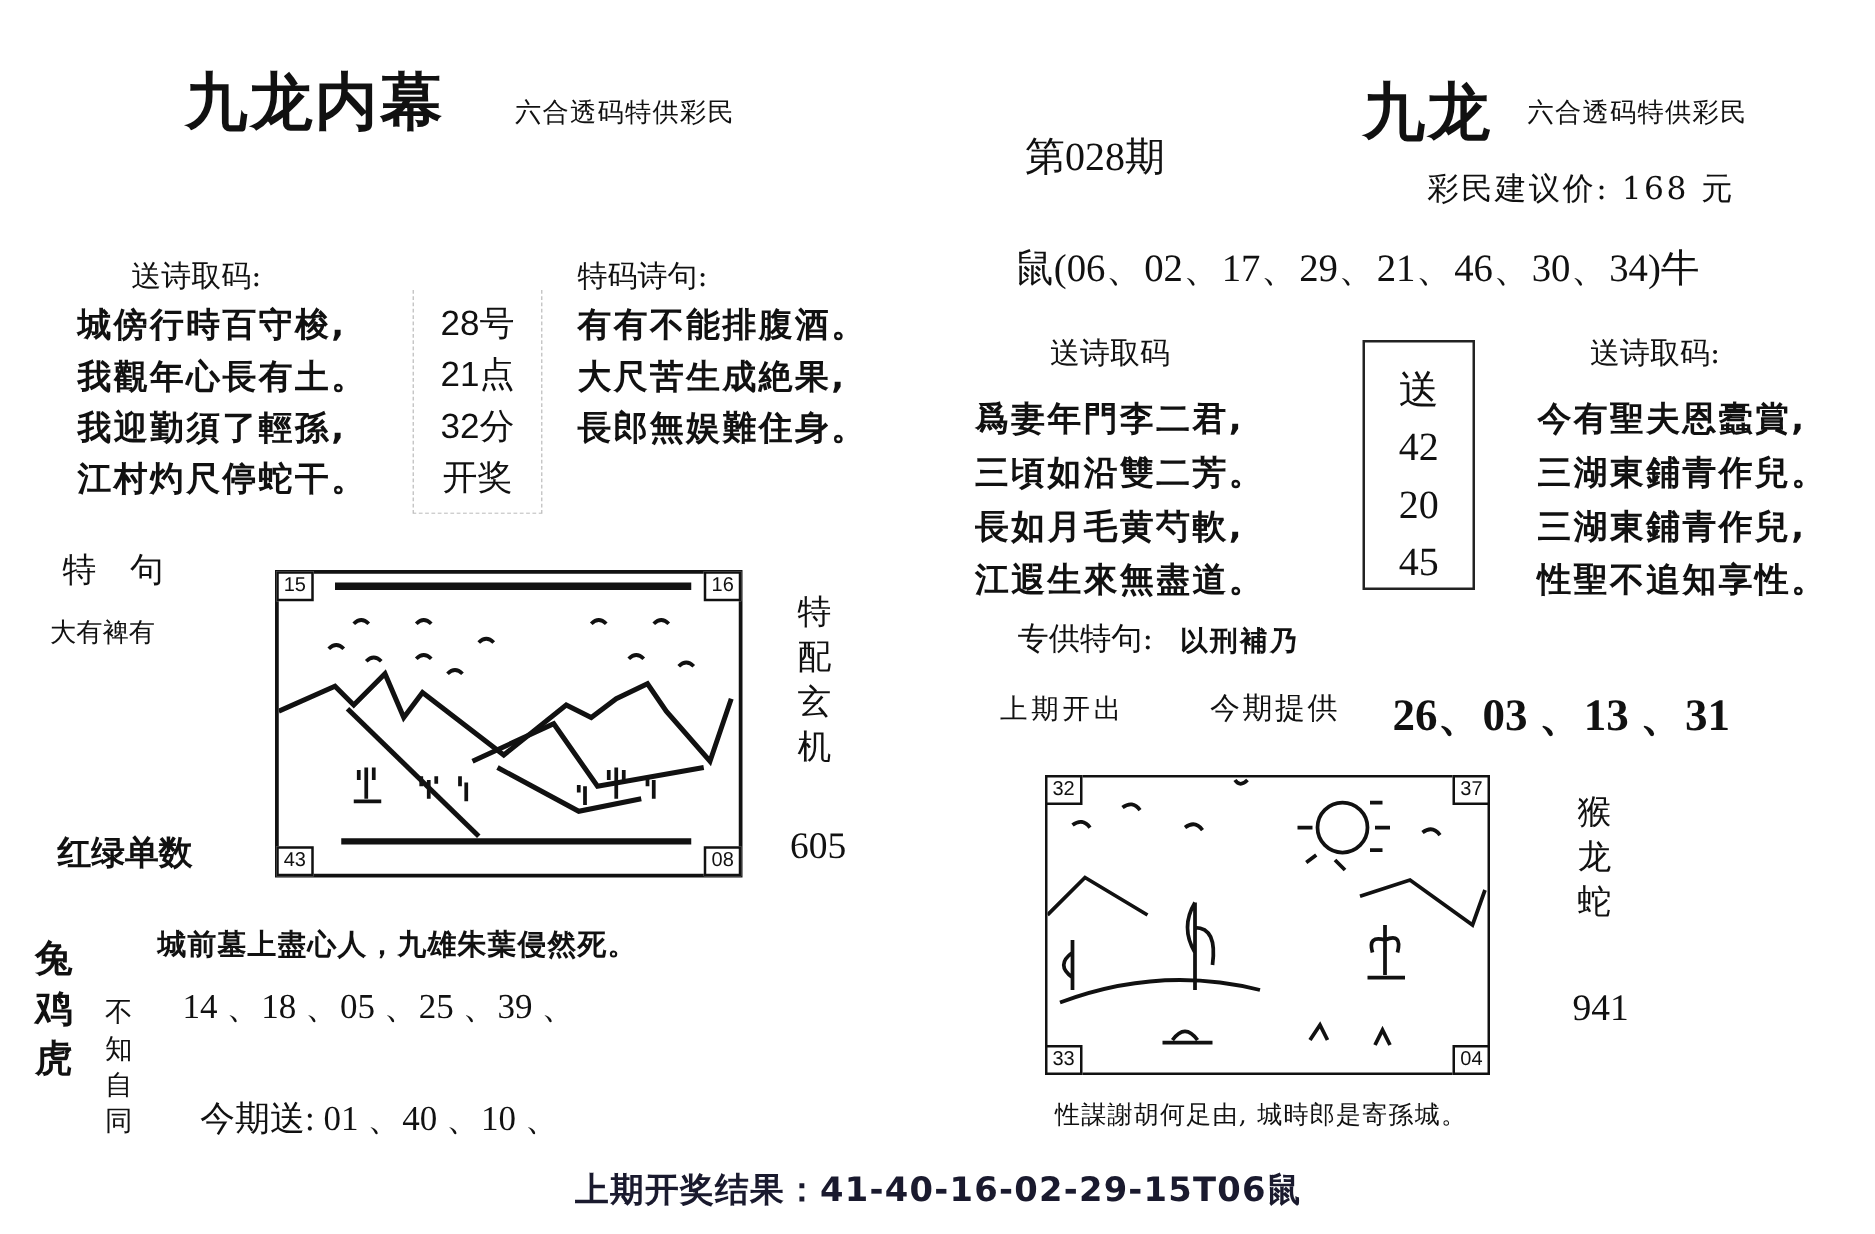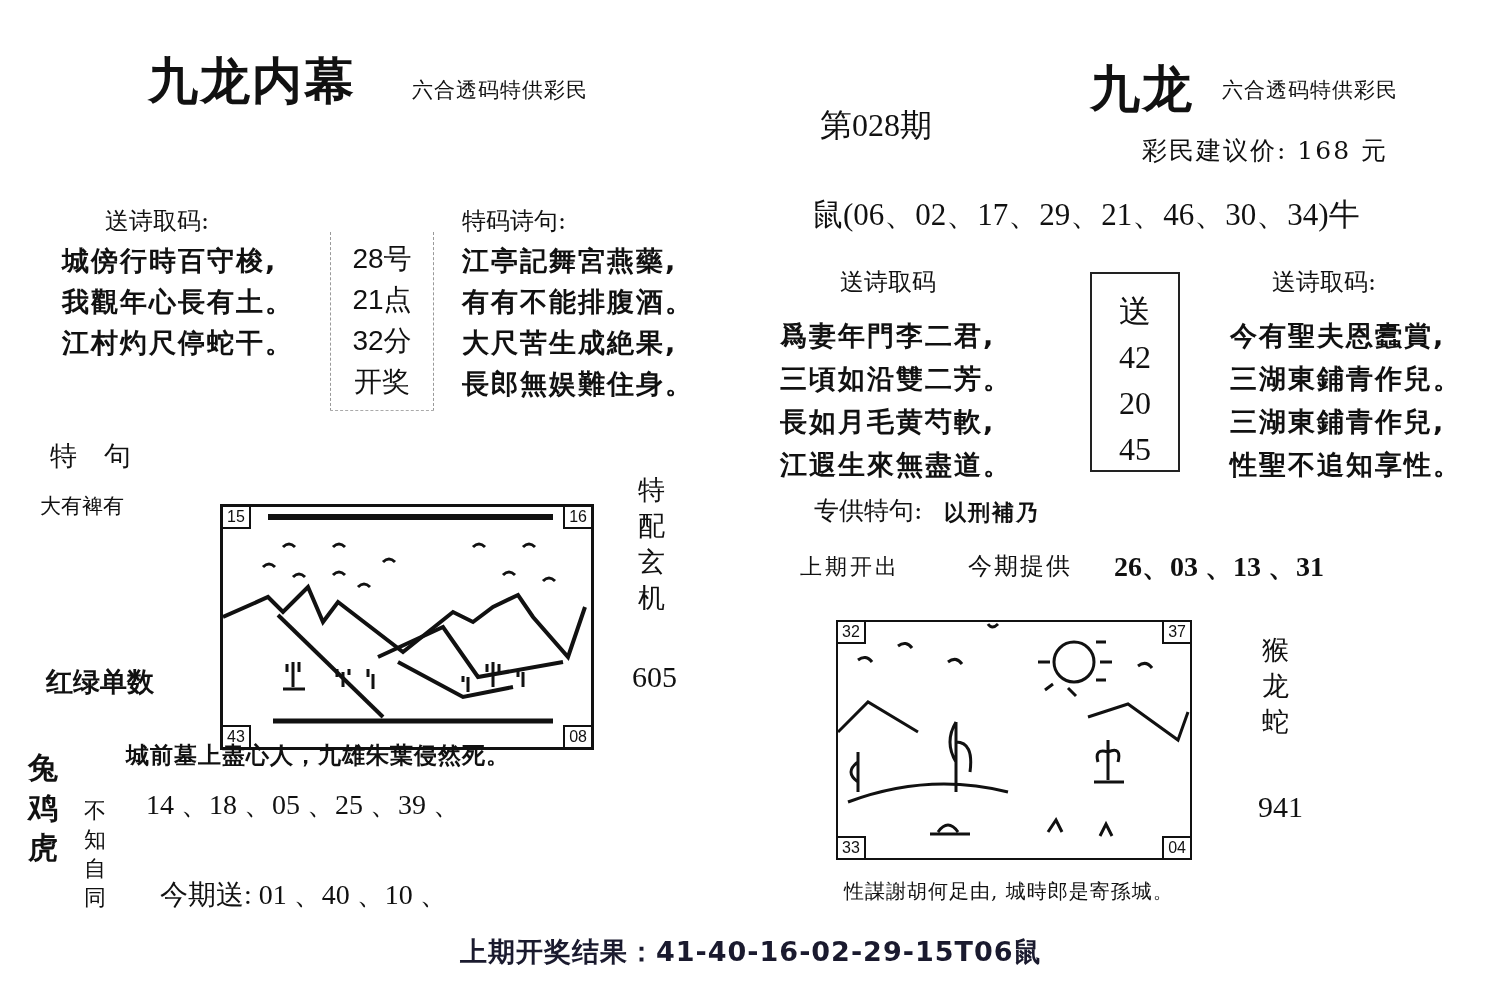--- a/index.html
+++ b/index.html
@@ -31,41 +31,41 @@
 <div class="abs title-big" style="left:1090px;top:56px;">九龙</div>
 <div class="abs sub" style="left:1222px;top:76px;">六合透码特供彩民</div>
 <div class="abs" style="left:820px;top:104px;font-size:32px;font-family:'Liberation Serif',serif;">第028期</div>
 <div class="abs label" style="left:1142px;top:134px;font-size:25px;letter-spacing:2px;">彩民建议价: 168 元</div>
 <div class="abs nums" style="left:812px;top:194px;font-size:31px;">鼠(06、02、17、29、21、46、30、34)牛</div>
 
 <div class="abs label" style="left:105px;top:205px;">送诗取码:</div>
 <div class="abs poem" style="left:62px;top:240px;">
   <div>城傍行時百守梭,</div>
   <div>我觀年心長有土。</div>
+  <div>我迎勤須了輕孫,</div>
   <div>江村灼尺停蛇干。</div>
 </div>
 <div class="abs mid-box" style="left:330px;top:232px;width:102px;height:172px;padding-top:6px;">
   <div>28号</div>
   <div>21点</div>
   <div>32分</div>
   <div>开奖</div>
 </div>
 <div class="abs label" style="left:462px;top:205px;">特码诗句:</div>
 <div class="abs poem" style="left:462px;top:240px;">
-  <div>江亭記舞宮燕藥,</div>
   <div>有有不能排腹酒。</div>
   <div>大尺苦生成絶果,</div>
   <div>長郎無娱難住身。</div>
 </div>
 
 <div class="abs label" style="left:50px;top:438px;font-size:27px;white-space:pre;">特　句</div>
 <div class="abs" style="left:40px;top:492px;font-size:21px;">大有裨有</div>
 <div class="abs" style="left:46px;top:664px;font-size:27px;font-weight:bold;">红绿单数</div>
 
-<div class="abs pic" style="left:220px;top:456px;width:368px;height:240px;margin-top:48px;">
+<div class="abs pic" style="left:220px;top:456px;width:368px;height:240px;">
   <svg width="368" height="240" viewBox="0 0 368 240" style="position:absolute;left:0;top:0;">
     <line x1="45" y1="10" x2="330" y2="10" stroke="#111" stroke-width="6"></line>
     <line x1="50" y1="214" x2="330" y2="214" stroke="#111" stroke-width="5"></line>
     <g fill="none" stroke="#111" stroke-width="3">
       <path d="M60 40 q6 -6 12 0"></path>
         <path d="M110 40 q6 -6 12 0"></path>
         <path d="M250 40 q6 -6 12 0"></path>
         <path d="M300 40 q6 -6 12 0"></path>
       <path d="M40 60 q6 -6 12 0"></path>
         <path d="M160 55 q6 -6 12 0"></path>
@@ -134,21 +134,21 @@
   <div>今有聖夫恩蠹賞,</div>
   <div>三湖東鋪青作兒。</div>
   <div>三湖東鋪青作兒,</div>
   <div>性聖不追知享性。</div>
 </div>
 
 <div class="abs label" style="left:814px;top:494px;font-size:25px;">专供特句:</div>
 <div class="abs" style="left:944px;top:498px;font-size:22px;font-weight:bold;font-family:'DejaVu Sans',sans-serif;letter-spacing:2px;">以刑補乃</div>
 <div class="abs" style="left:800px;top:552px;font-size:22px;letter-spacing:3px;">上期开出</div>
 <div class="abs" style="left:968px;top:550px;font-size:24px;letter-spacing:2px;">今期提供</div>
-<div class="abs nums" style="left:1114px;top:548px;font-weight:bold;font-size:28px;">26、03 、13 、31</div>
+<div class="abs nums" style="left:1114px;top:548px;font-weight:bold;font-size:36px;">26、03 、13 、31</div>
 
 <div class="abs pic" style="left:836px;top:620px;width:352px;height:236px;border-width:2px;">
   <svg width="352" height="236" viewBox="0 0 352 236" style="position:absolute;left:0;top:0;">
     <g fill="none" stroke="#111" stroke-width="3">
       <circle cx="236" cy="40" r="20"></circle>
       <path d="M200 40 h12 M215 62 l-8 6 M258 20 h10 M262 40 h12 M258 58 h10 M230 66 l8 8"></path>
       <path d="M60 24 q8 -6 14 2"></path>
         <path d="M20 38 q8 -6 14 2"></path>
         <path d="M110 40 q8 -6 14 2"></path>
         <path d="M150 2 q4 6 10 0"></path>

